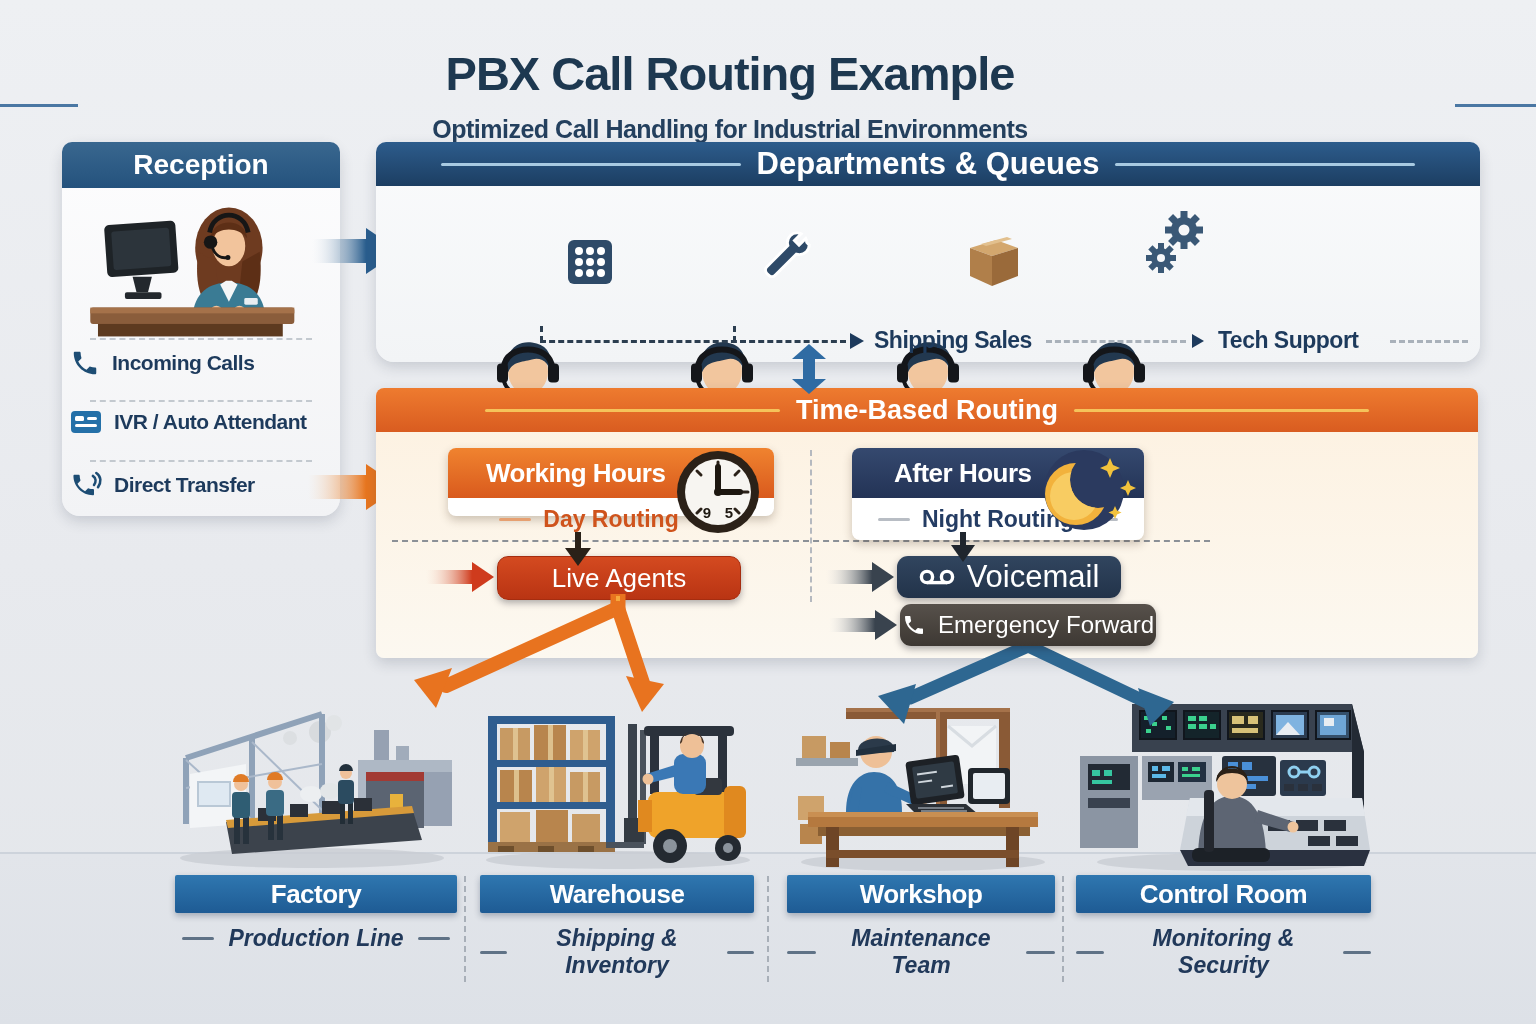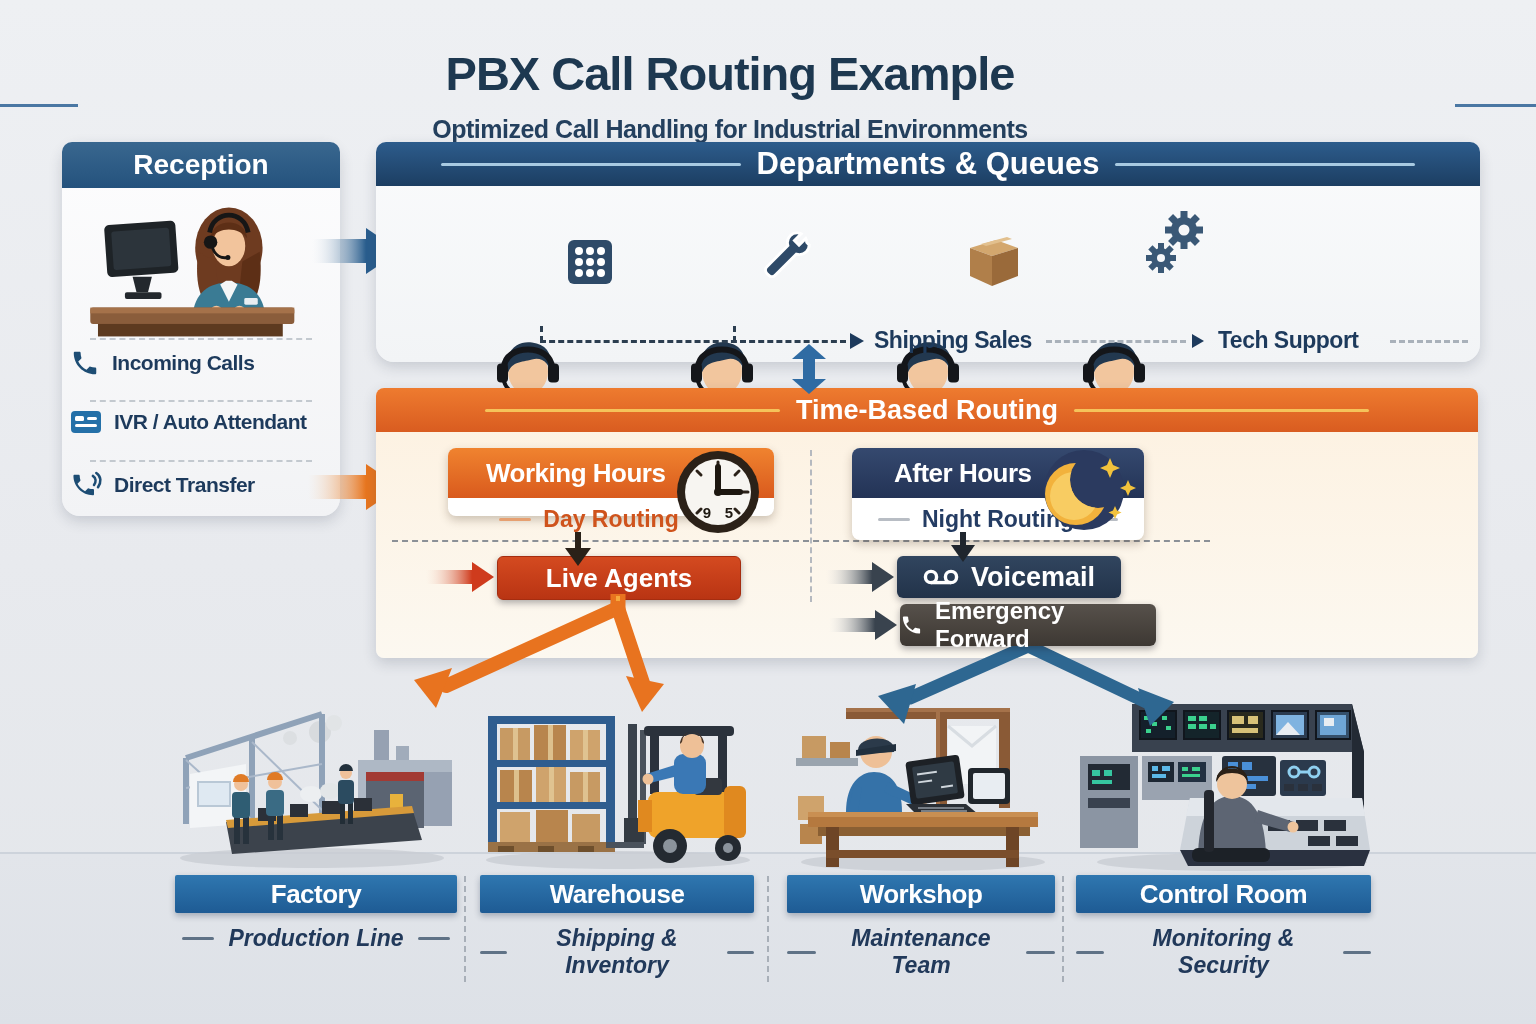--- a/index.html
+++ b/index.html
@@ -38,22 +38,22 @@
   .tri-right{position:absolute;width:0;height:0;border-top:8px solid transparent;border-bottom:8px solid transparent;border-left:14px solid #1d3a5c;}
   .queue-lbl{position:absolute;top:327px;font-size:23px;font-weight:bold;color:#1d3a5c;letter-spacing:-.5px;white-space:nowrap;}
   
   #time-panel{left:376px;top:388px;width:1102px;height:270px;background:linear-gradient(180deg,#fdf1e0,#fcf8f0);border-radius:8px;}
   #time-panel .panel-hdr{height:44px;font-size:27px;background:linear-gradient(180deg,#ee7b2f,#d95c20);border-radius:8px 8px 0 0;}
   #time-panel .hdr-line{width:295px;background:#f5c35a;}
   .hours-card{position:absolute;border-radius:8px;box-shadow:0 4px 10px rgba(60,40,20,.25);background:#fff;}
   .hours-hdr{height:50px;display:flex;align-items:center;color:#fff;font-size:26px;font-weight:bold;border-radius:8px 8px 0 0;letter-spacing:-.5px;}
   .hours-sub{height:42px;display:flex;align-items:center;justify-content:center;gap:12px;font-size:23px;font-weight:bold;}
   .sub-dash{width:32px;height:3px;border-radius:2px;}
-  .route-box{position:absolute;height:42px;border-radius:6px;display:flex;align-items:center;justify-content:center;gap:12px;
-    color:#fff;font-weight:bold;box-shadow:0 3px 7px rgba(30,30,40,.35);}
+  .route-box{position:absolute;height:42px;border-radius:11px;display:flex;align-items:center;justify-content:center;gap:12px;
+    color:#fff;font-weight:normal;box-shadow:0 3px 7px rgba(30,30,40,.35);}
   
   .dest-col{position:absolute;top:875px;text-align:center;}
   .dest-bar{height:38px;display:flex;align-items:center;justify-content:center;border-radius:2px;
     background:linear-gradient(180deg,#2f77b0,#1e5b94);color:#fff;font-size:26px;font-weight:bold;letter-spacing:-.5px;
     box-shadow:0 3px 6px rgba(20,40,70,.3);}
   .dest-sub{margin-top:12px;display:flex;align-items:center;justify-content:center;gap:14px;
     font-size:23px;font-weight:bold;font-style:italic;color:#21395a;}
   .dest-sub .sub-dash{background:#5f7286;}
   .col-sep{position:absolute;top:876px;height:106px;width:0;border-left:2px dashed #a8afb8;}
   .scene{position:absolute;}
@@ -363,21 +363,21 @@
     <polygon points="46,0 68,15 46,30" fill="#cf3b1d"></polygon>
   </svg>
   <div class="route-box" style="left:497px;top:556px;width:242px;font-size:26px;background:linear-gradient(180deg,#d44a20,#b93413);border:1px solid #a52d10">
     <span>Live Agents</span>
   </div>
 
   <svg class="scene" style="left:826px;top:562px" width="68" height="30">
     <rect x="0" y="8" width="46" height="14" fill="url(#gradDarkArrow)"></rect>
     <polygon points="46,0 68,15 46,30" fill="#39434e"></polygon>
   </svg>
-  <div class="route-box" style="left:897px;top:556px;width:224px;font-size:27px;background:linear-gradient(180deg,#31455f,#22334a)">
+  <div class="route-box" style="left:897px;top:556px;width:224px;font-size:31px;background:linear-gradient(180deg,#31455f,#22334a)">
     <svg width="36" height="20" viewBox="0 0 36 20">
       <circle cx="8" cy="10" r="5.6" stroke="#fff" stroke-width="3.4" fill="none"></circle>
       <circle cx="28" cy="10" r="5.6" stroke="#fff" stroke-width="3.4" fill="none"></circle>
       <line x1="8" y1="15.6" x2="28" y2="15.6" stroke="#fff" stroke-width="3.4"></line>
     </svg>
     <span>Voicemail</span>
   </div>
 
   <svg class="scene" style="left:829px;top:610px" width="68" height="30">
     <rect x="0" y="8" width="46" height="14" fill="url(#gradDarkArrow)"></rect>

